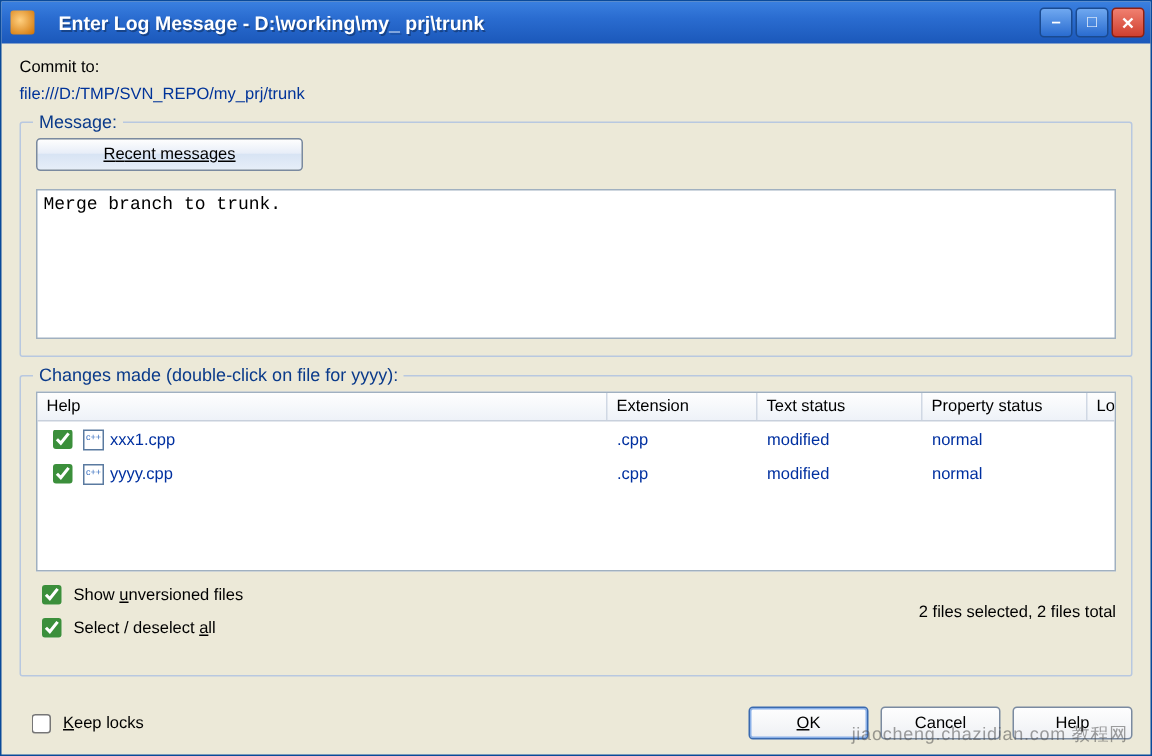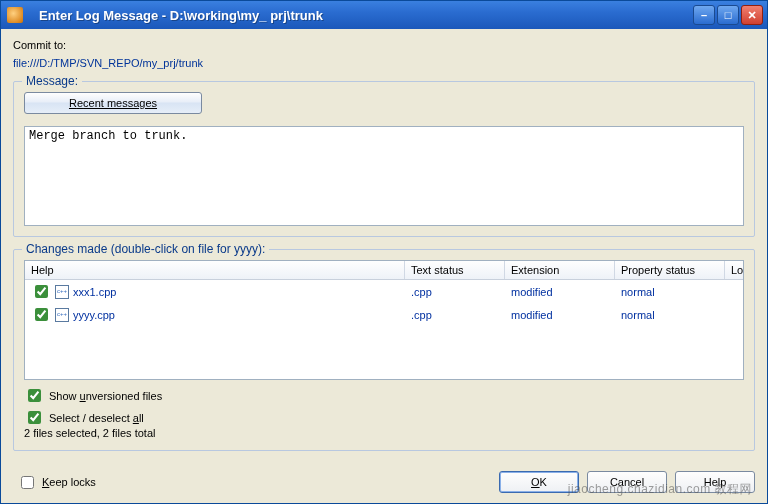--- a/index.html
+++ b/index.html
@@ -111,23 +111,22 @@
 .chk { width:13px; height:13px; accent-color:#3b8f3b; }
 .fileicon {
   width: 14px; height: 14px; border: 1px solid #5a7aa0;
   background: #fff; position: relative; display:inline-block;
 }
 .fileicon::after {
   content: "c++"; position: absolute; font-size: 6px; color: #3a70c0;
   left: 1px; top: 2px;
 }
 .changes-footer {
-  display: flex; justify-content: space-between; align-items: flex-start;
+  display: flex; justify-content: space-between; align-items: center;
   margin-top: 6px;
-  flex-direction: column;
 }
 .checks { display:flex; flex-direction:column; gap:3px; }
 .checkline { display:flex; align-items:center; gap:5px; }
 .checkline label .ul { text-decoration: underline; }
 
 .bottom { display:flex; align-items:center; justify-content:space-between; padding: 2px 0 0 4px; margin-top: 12px; }
 .btnrow { display:flex; gap:8px; }
 .btn {
   width: 80px; height: 22px;
   border: 1px solid #7a8aa0;
@@ -165,22 +164,22 @@
       <div class="legend">Message:</div>
       <button class="recent-btn"><span>R</span><span style="text-decoration:underline">e</span><span>cent messages</span></button>
       <textarea style="">Merge branch to trunk.</textarea>
     </div>
 
     <div class="fieldset changes">
       <div class="legend">Changes made (double-click on file for yyyy):</div>
       <div class="filelist">
         <div class="cols flhead">
           <div>Help</div>
+          <div>Extension</div>
           <div>Text status</div>
-          <div>Extension</div>
           <div>Property status</div>
           <div>Lock</div>
         </div>
         <div class="flbody" id="flbody">
             <div class="cols row">
               <div>
                 <input type="checkbox" class="chk" checked="" style="">
                 <span class="fileicon"></span>
                 <span class="fname">xxx1.cpp</span>
               </div>

